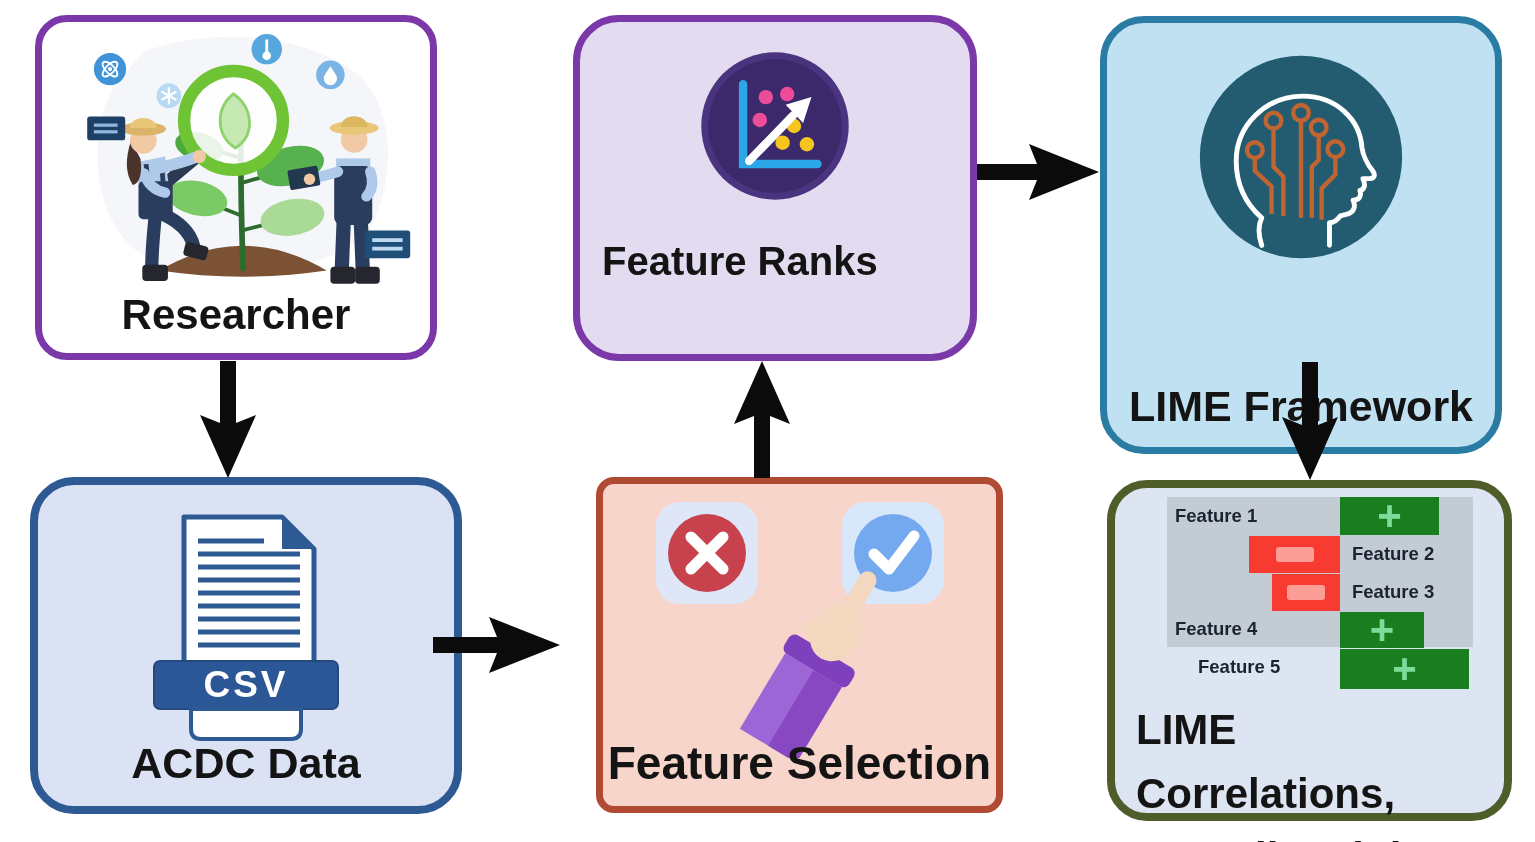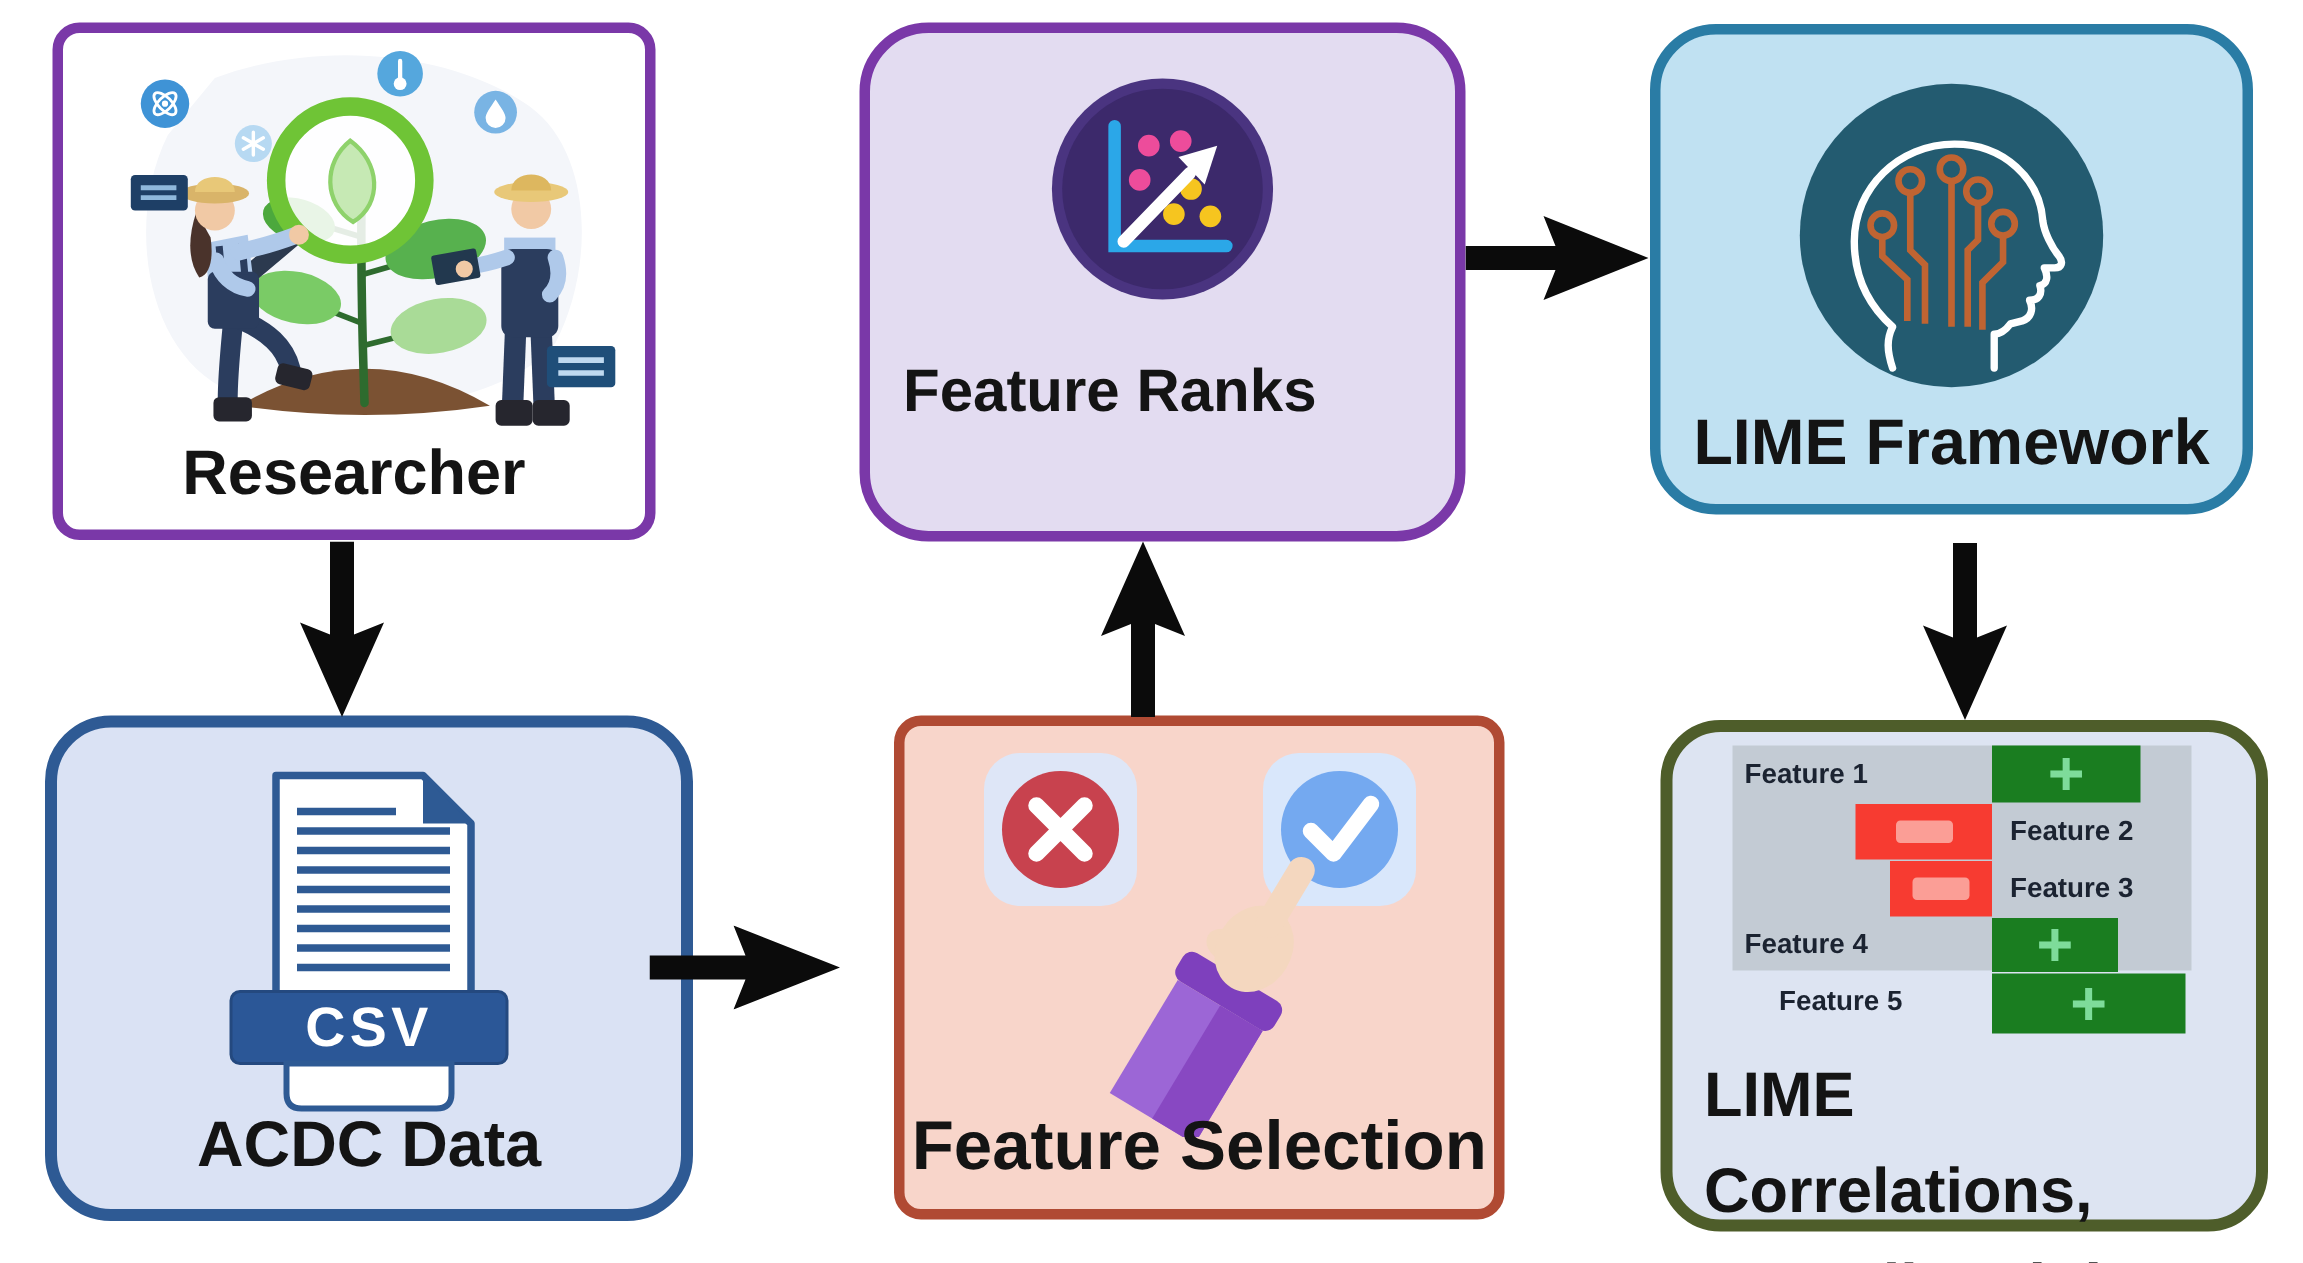--- a/index.html
+++ b/index.html
@@ -4,45 +4,45 @@
 <style>
   html,body{margin:0;padding:0;background:#ffffff;}
   .canvas{
     position:relative;width:1535px;height:842px;background:#ffffff;overflow:hidden;
     font-family:"Liberation Sans","DejaVu Sans",sans-serif;
   }
   .node{position:absolute;box-sizing:border-box;border-style:solid;}
   .node-label{position:absolute;left:0;right:0;text-align:center;font-weight:700;color:#141414;}
 
   
-  .node-researcher{left:35px;top:15px;width:402px;height:345px;border:7px solid #7A38A8;border-radius:18px;background:#ffffff;padding-left:28px;}
+  .node-researcher{left:35px;top:15px;width:402px;height:345px;border:7px solid #7A38A8;border-radius:32px;background:#ffffff;padding-left:28px;}
   .node-researcher .node-label{bottom:14px;font-size:42px;}
   .node-researcher .illus{position:absolute;top:8px;left:11px;width:380px;height:272px;}
 
   .node-acdc{left:30px;top:477px;width:432px;height:337px;border:8px solid #2E5A94;border-radius:44px;background:#DAE2F4;}
   .node-acdc .node-label{bottom:18px;font-size:43px;}
   .node-acdc .csv-svg{position:absolute;top:26px;left:calc(50% - 100px);width:200px;height:242px;}
 
   .node-fs{left:560px;top:477px;width:407px;height:336px;border:7px solid #B04A33;border-radius:18px;background:#F8D5CA;margin-left:36px;}
   .node-fs .node-label{bottom:16px;font-size:46px;}
   .node-fs .fs-svg{position:absolute;top:12px;left:calc(50% - 150px);width:300px;height:262px;}
 
   .node-regression{left:573px;top:15px;width:404px;height:346px;border:7px solid #7A38A8;border-radius:46px;background:#E3DCF1;}
   .node-regression .icon-circle{position:absolute;top:28px;left:calc(50% - 76px);width:152px;height:152px;}
   .reg-text{position:absolute;left:22px;top:208px;font-weight:700;color:#141414;font-size:40px;line-height:62px;text-align:left;}
 
-  .node-limefw{left:1100px;top:16px;width:402px;height:327px;border:7px solid #2A7CA5;border-radius:44px;background:#C0E1F2;}
+  .node-limefw{left:1100px;top:16px;width:402px;height:438px;border:7px solid #2A7CA5;border-radius:44px;background:#C0E1F2;}
   .node-limefw .node-label{bottom:16px;font-size:43px;}
   .node-limefw .head-svg{position:absolute;top:26px;left:calc(50% - 108px);width:216px;height:216px;}
 
   .node-corr{left:1107px;top:480px;width:405px;height:341px;border:8px solid #4E5D2A;border-radius:40px;background:#DDE4F2;}
   .corr-text{position:absolute;left:21px;top:210px;font-weight:700;color:#141414;font-size:42px;line-height:64px;text-align:left;}
 
   
-  .feature-panel{position:absolute;left:40px;top:9px;width:306px;height:150px;background:#C3CBD4;}
+  .feature-panel{position:absolute;left:52px;top:9px;width:306px;height:150px;background:#C3CBD4;}
   .fbar{position:absolute;display:flex;align-items:center;justify-content:center;}
   .fbar.pos{background:#1A7D20;}
   .fbar.neg{background:#F73B31;}
   .bar-r1{left:173px;top:0;width:99px;height:38px;}
   .bar-r2{left:82px;top:39px;width:91px;height:37px;}
   .bar-r3{left:105px;top:77px;width:68px;height:37px;}
   .bar-r4{left:173px;top:115px;width:84px;height:36px;}
   .bar-r5{left:173px;top:152px;width:129px;height:40px;}
   .flabel{position:absolute;font-weight:700;font-size:18.5px;color:#1B2331;white-space:nowrap;}
   .lab-r1{left:8px;top:8px;}

